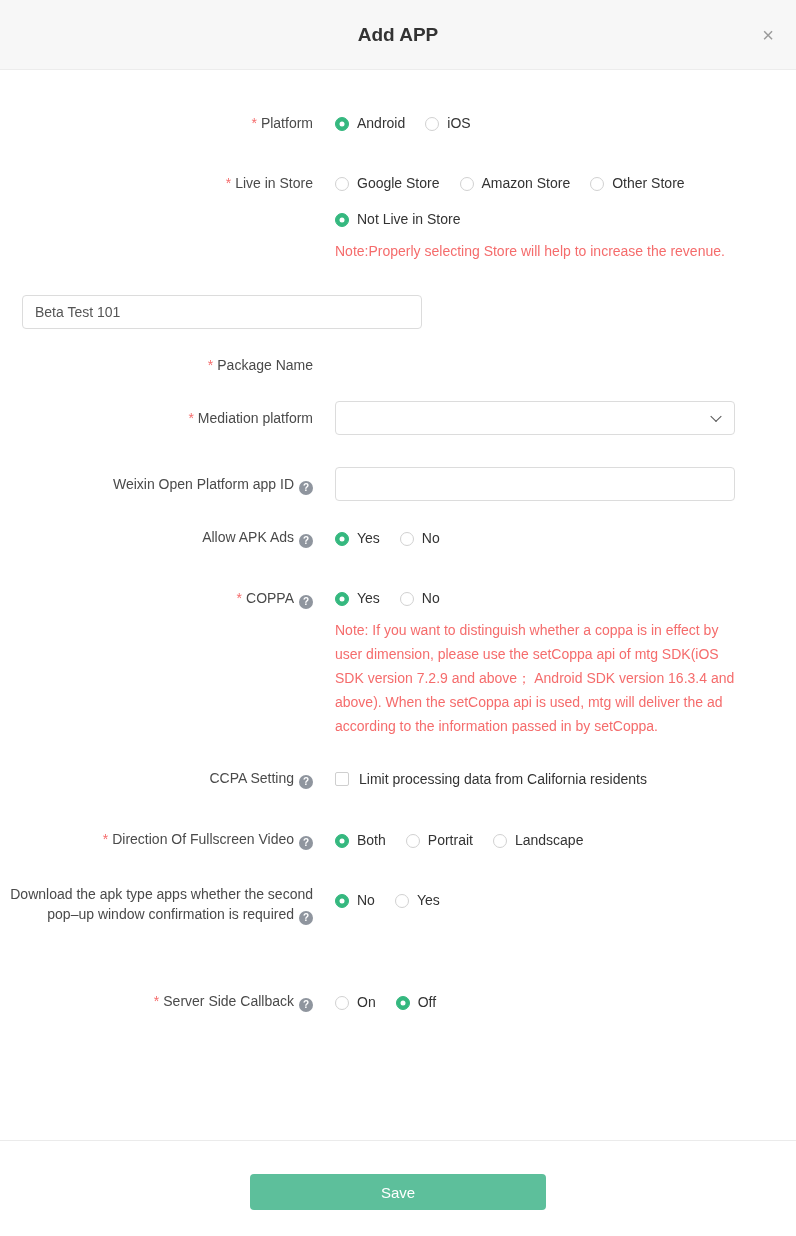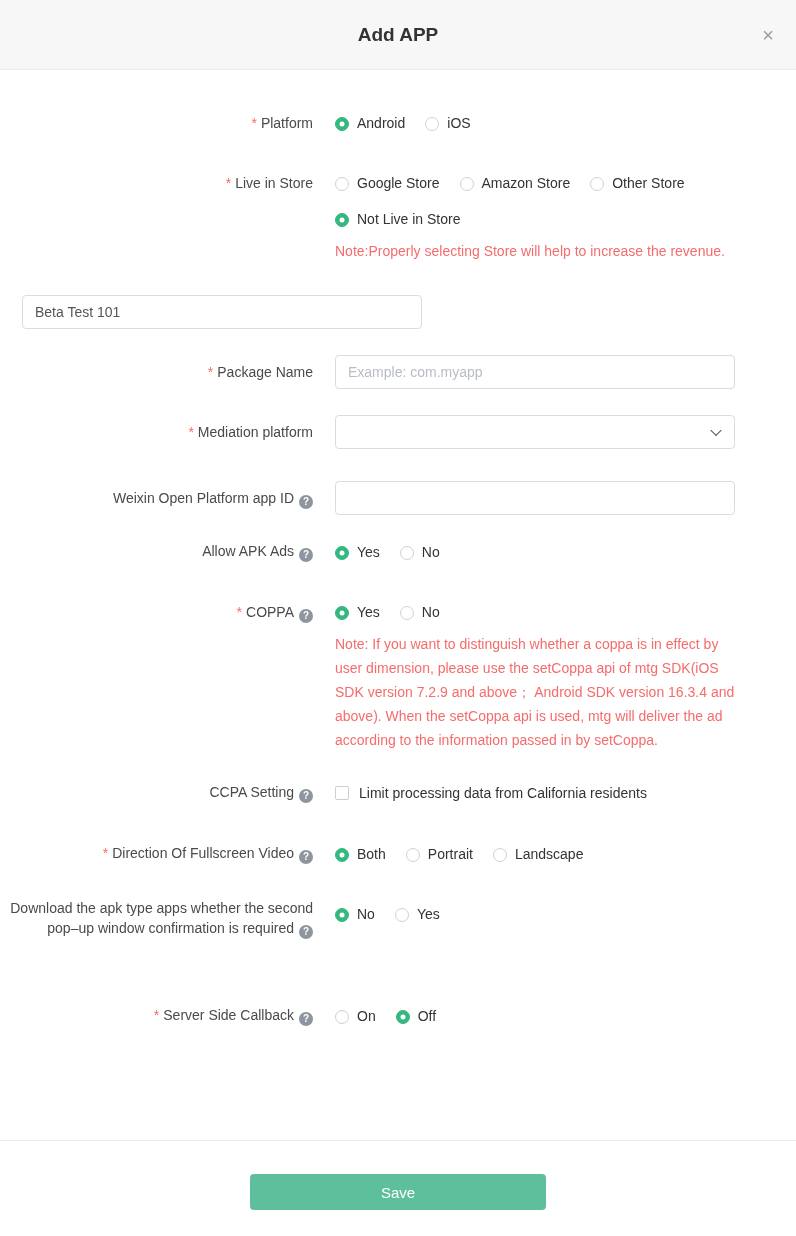--- a/index.html
+++ b/index.html
@@ -175,23 +175,20 @@
     <div class="row mb26">
       <div class="control">
         <input class="text-input" type="text" value="Beta Test 101" style="">
       </div>
     </div>
 
     <div class="row mb26">
       <div class="label">
         <span class="req">*</span><span>Package Name</span>
       </div>
-      <div class="control">
-        <input class="text-input" type="text" placeholder="Example: com.myapp" style="">
-      </div>
     </div>
 
     <div class="row mb32">
       <div class="label">
         <span class="req">*</span><span>Mediation platform</span>
       </div>
       <div class="control">
         <div class="select">
           <span></span>
           <span class="chevron"></span>

